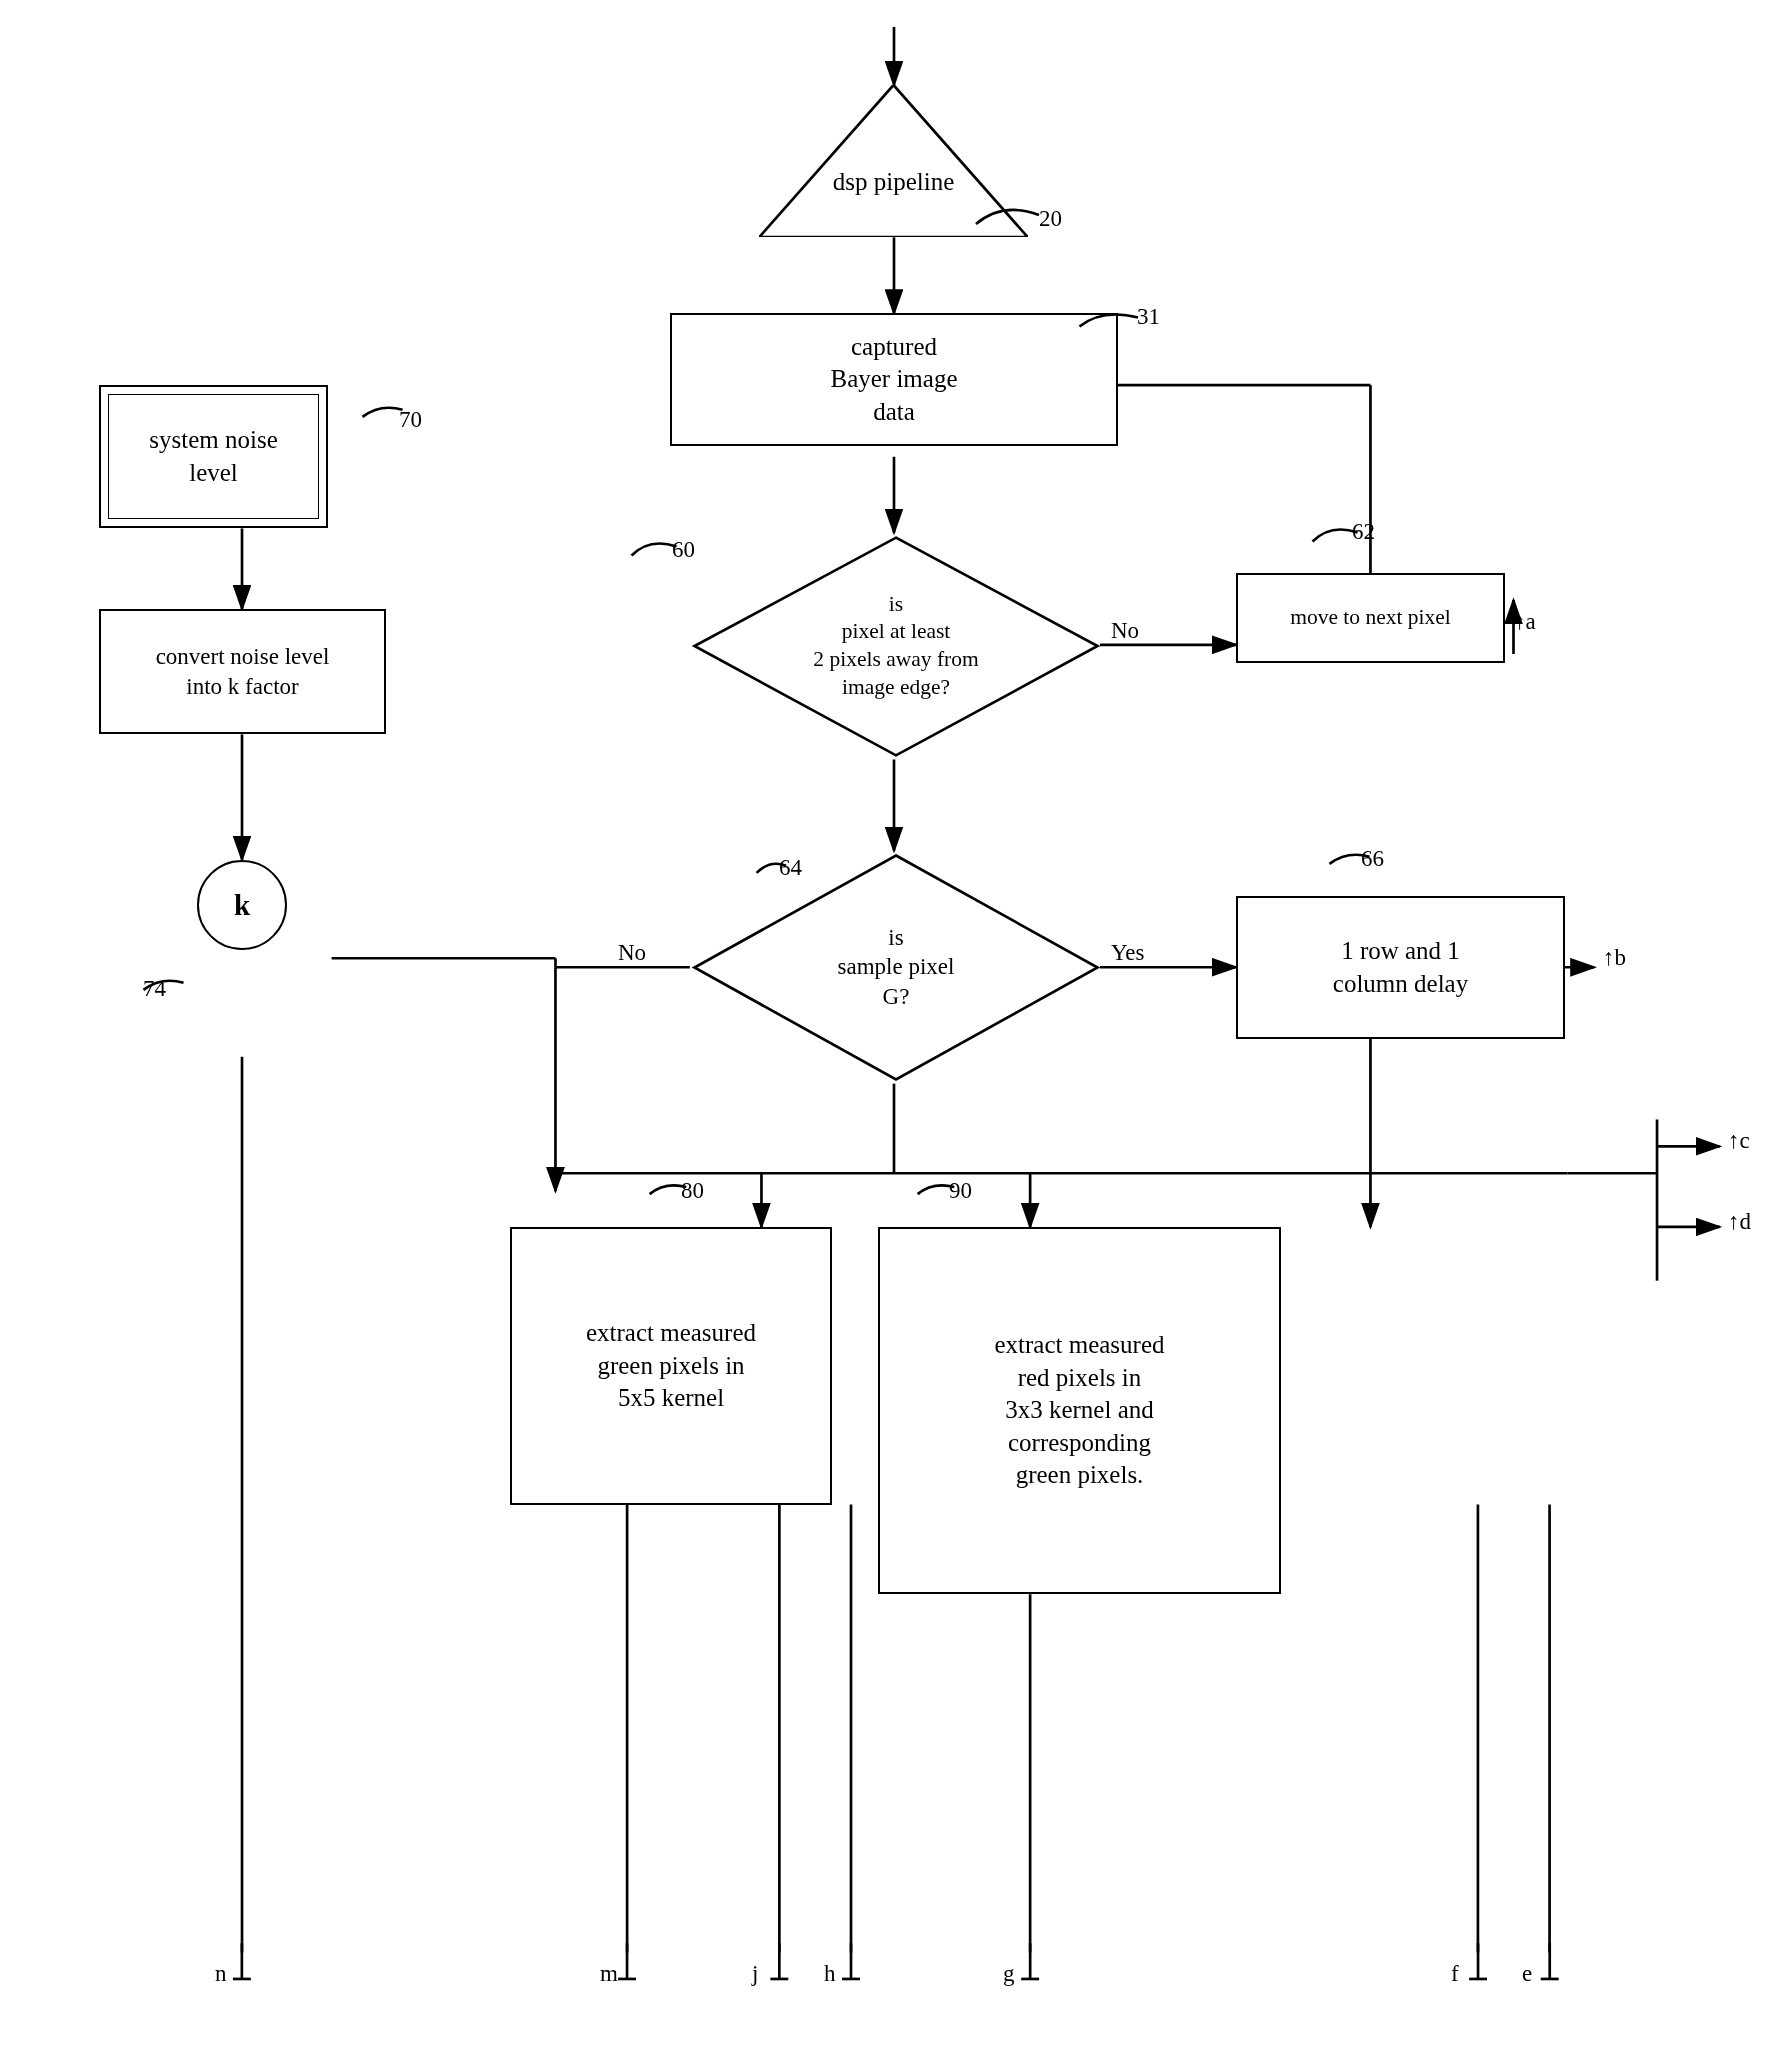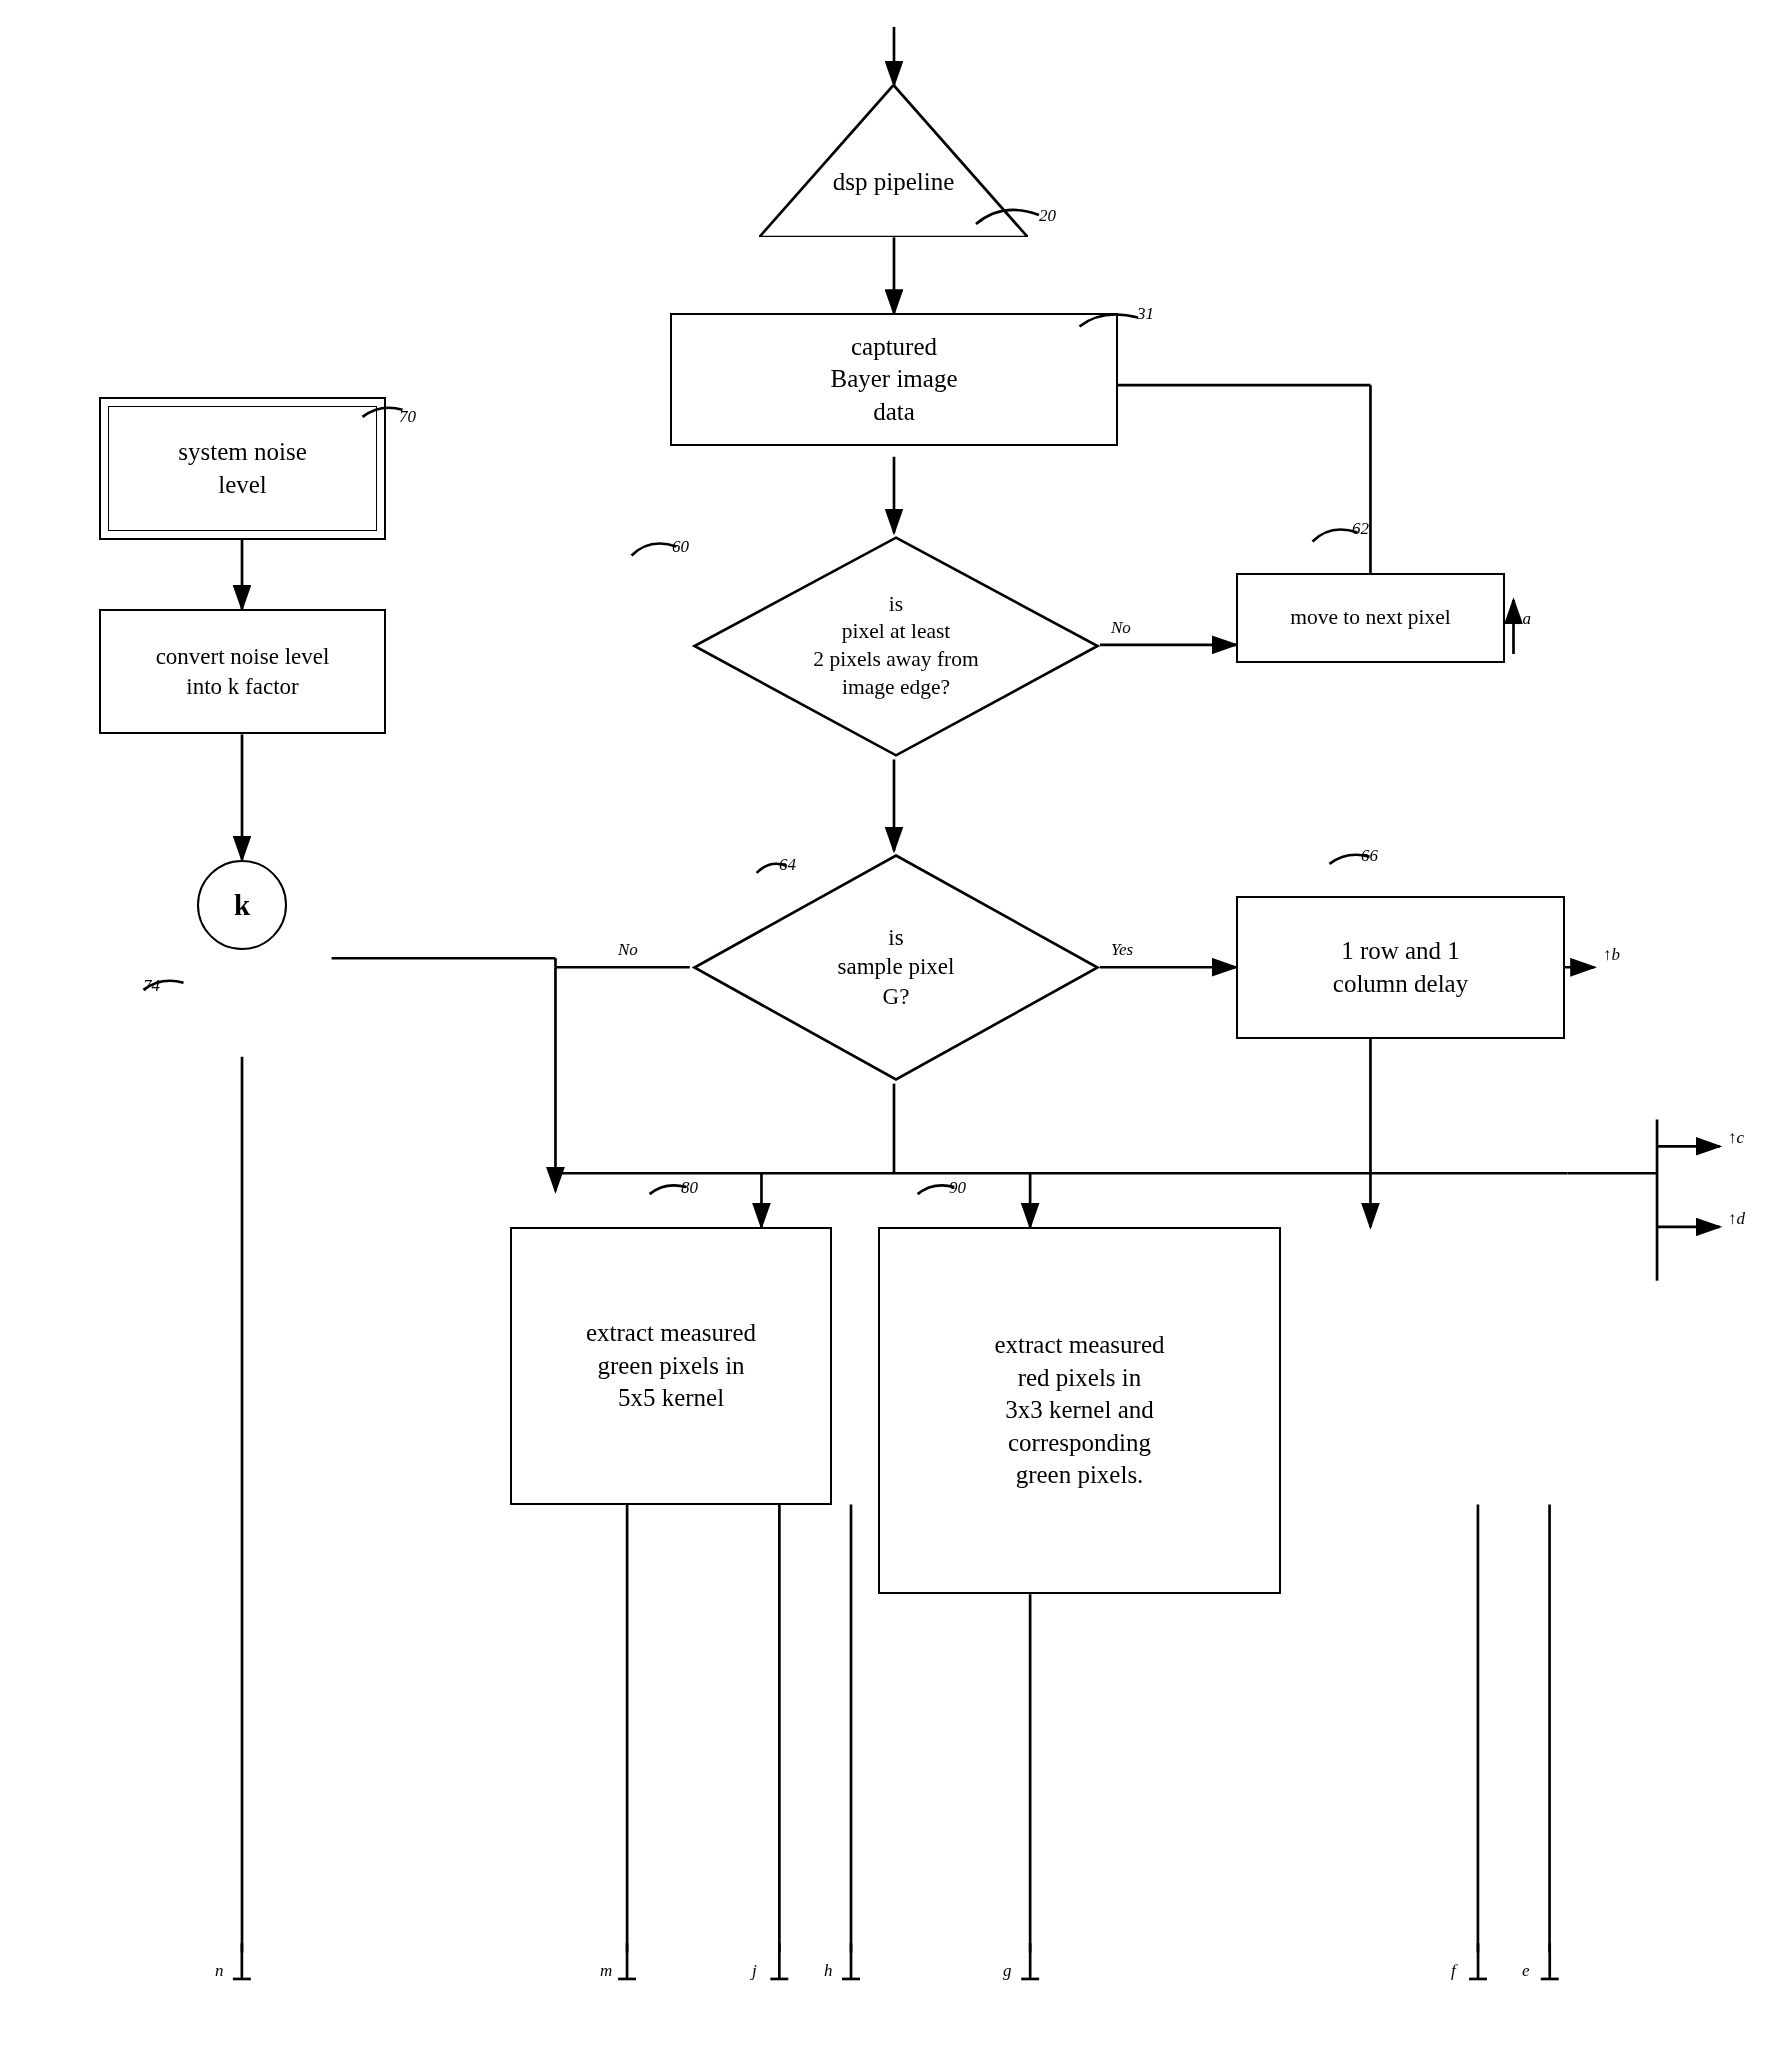--- a/index.html
+++ b/index.html
@@ -55,23 +55,22 @@
       align-items: center;
       justify-content: center;
       font-size: 29px;
       font-weight: bold;
     }
     .triangle-container {
       position: absolute;
     }
     .label {
       position: absolute;
-      font-size: 17px;
+      font-size: 23px;
       font-weight: normal;
-      font-style: italic;
     }
     
     .arrows-svg {
       position: absolute;
       top: 0; left: 0;
       width: 1788px;
       height: 2050px;
       pointer-events: none;
     }
     line, polyline, path {
@@ -203,21 +202,21 @@
     </div>
   </div>
 
   <div class="label" style="left:672px; top:537px;">60</div>
   <svg style="position:absolute;top:533px;left:627px;width:54px;height:27px;" viewBox="0 0 60 30" width="54" height="27">
     <path d="M 5,25 Q 25,5 55,15" stroke="#000" stroke-width="2" fill="none"></path>
   </svg>
 
   <div class="label" style="left:1111px; top:618px;">No</div>
 
-  <div class="shape box" style="left:99px; top:385px; width:287px; height:143px;margin-top:12px;">
+  <div class="shape box" style="left:99px; top:385px; width:229px; height:143px;">
 
     <div style="position:absolute;top:7.2px;left:7.2px;right:7.2px;bottom:7.2px;border:1.8px solid #000;"></div>
     <span>system noise<br>level</span>
   </div>
 
   <div class="label" style="left:399px; top:407px;">70</div>
   <svg style="position:absolute;top:399px;left:358px;width:49px;height:22.4px;" viewBox="0 0 55 25" width="49" height="22.4">
     <path d="M 5,20 Q 25,5 50,12" stroke="#000" stroke-width="2" fill="none"></path>
   </svg>
 

